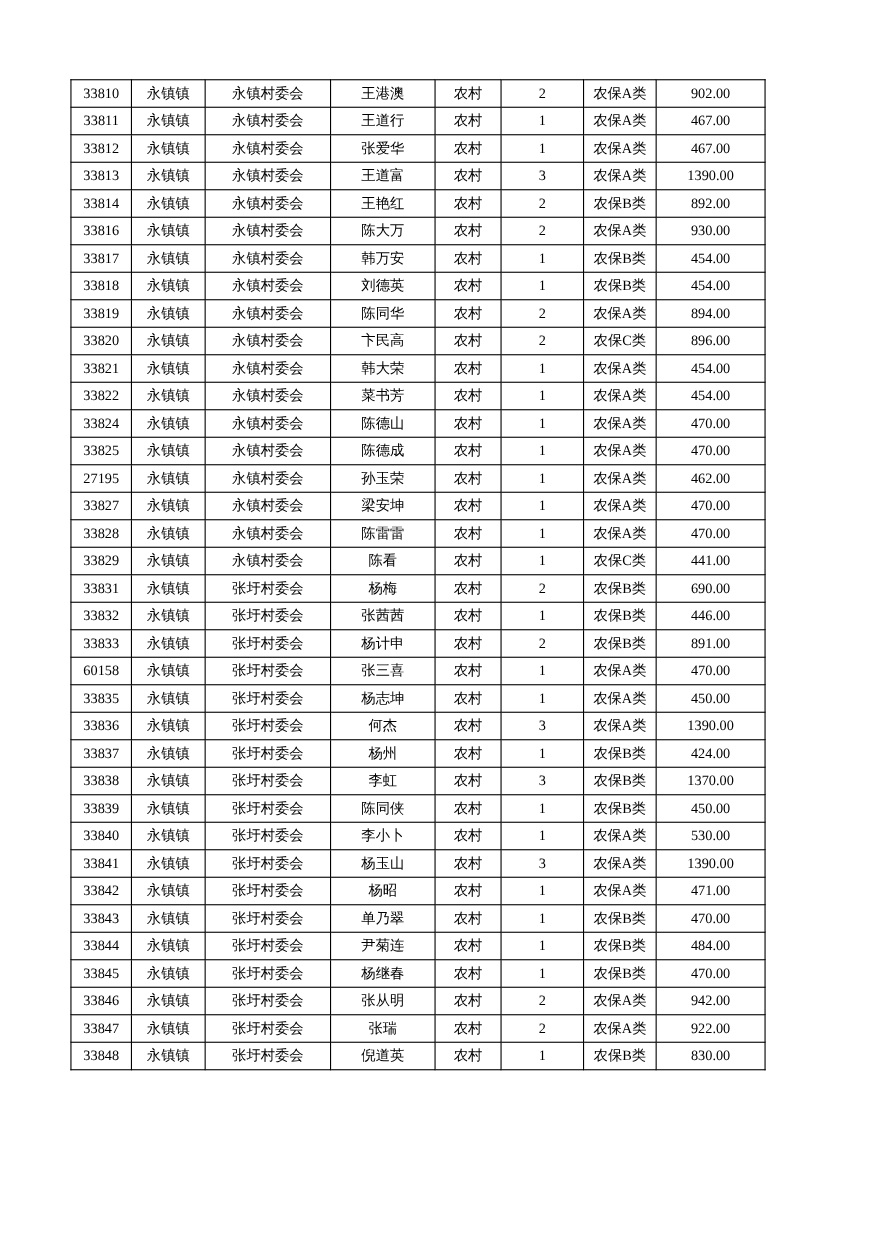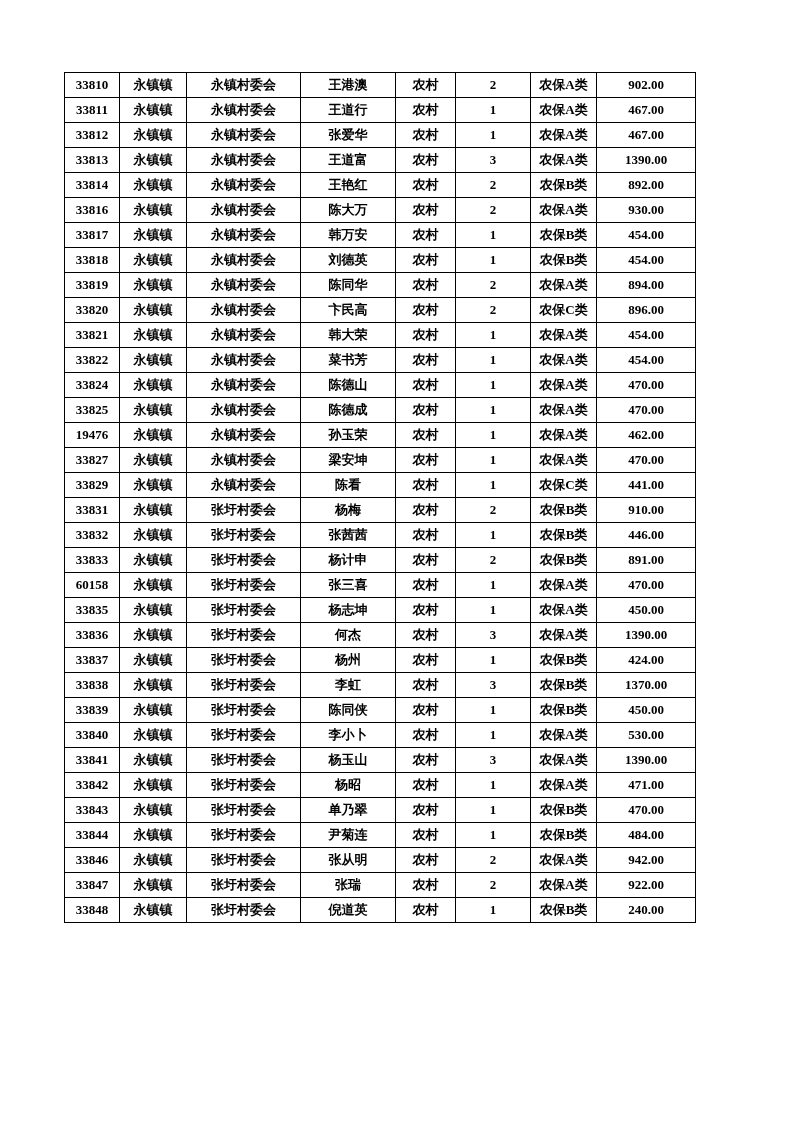--- a/index.html
+++ b/index.html
@@ -16,21 +16,20 @@
   }
   .sheet {
     position: absolute;
     left: 64px;
     top: 72px;
   }
   table.roster {
     border-collapse: collapse;
     table-layout: fixed;
     width: 631px;
-    font-weight: bold;
   }
   table.roster td {
     border: 1px solid #000;
     height: 24px;
     padding: 0 2px;
     text-align: center;
     vertical-align: middle;
     font-size: 13px;
     line-height: 24px;
     white-space: nowrap;
@@ -187,34 +186,44 @@
           <td>33825</td>
           <td>永镇镇</td>
           <td>永镇村委会</td>
           <td>陈德成</td>
           <td>农村</td>
           <td>1</td>
           <td>农保A类</td>
           <td>470.00</td>
         </tr>
         <tr>
-          <td>19476</td>
+          <td>27195</td>
           <td>永镇镇</td>
           <td>永镇村委会</td>
           <td>孙玉荣</td>
           <td>农村</td>
           <td>1</td>
           <td>农保A类</td>
           <td>462.00</td>
         </tr>
         <tr>
           <td>33827</td>
           <td>永镇镇</td>
           <td>永镇村委会</td>
           <td>梁安坤</td>
+          <td>农村</td>
+          <td>1</td>
+          <td>农保A类</td>
+          <td>470.00</td>
+        </tr>
+        <tr>
+          <td>33828</td>
+          <td>永镇镇</td>
+          <td>永镇村委会</td>
+          <td>陈雷雷</td>
           <td>农村</td>
           <td>1</td>
           <td>农保A类</td>
           <td>470.00</td>
         </tr>
         <tr>
           <td>33829</td>
           <td>永镇镇</td>
           <td>永镇村委会</td>
           <td>陈看</td>
@@ -224,21 +233,21 @@
           <td>441.00</td>
         </tr>
         <tr>
           <td>33831</td>
           <td>永镇镇</td>
           <td>张圩村委会</td>
           <td>杨梅</td>
           <td>农村</td>
           <td>2</td>
           <td>农保B类</td>
-          <td>910.00</td>
+          <td>690.00</td>
         </tr>
         <tr>
           <td>33832</td>
           <td>永镇镇</td>
           <td>张圩村委会</td>
           <td>张茜茜</td>
           <td>农村</td>
           <td>1</td>
           <td>农保B类</td>
           <td>446.00</td>
@@ -357,20 +366,30 @@
           <td>33844</td>
           <td>永镇镇</td>
           <td>张圩村委会</td>
           <td>尹菊连</td>
           <td>农村</td>
           <td>1</td>
           <td>农保B类</td>
           <td>484.00</td>
         </tr>
         <tr>
+          <td>33845</td>
+          <td>永镇镇</td>
+          <td>张圩村委会</td>
+          <td>杨继春</td>
+          <td>农村</td>
+          <td>1</td>
+          <td>农保B类</td>
+          <td>470.00</td>
+        </tr>
+        <tr>
           <td>33846</td>
           <td>永镇镇</td>
           <td>张圩村委会</td>
           <td>张从明</td>
           <td>农村</td>
           <td>2</td>
           <td>农保A类</td>
           <td>942.00</td>
         </tr>
         <tr>
@@ -384,17 +403,17 @@
           <td>922.00</td>
         </tr>
         <tr>
           <td>33848</td>
           <td>永镇镇</td>
           <td>张圩村委会</td>
           <td>倪道英</td>
           <td>农村</td>
           <td>1</td>
           <td>农保B类</td>
-          <td>240.00</td>
+          <td>830.00</td>
         </tr>
       </tbody>
   </table>
 </div>
 
 </body></html>

